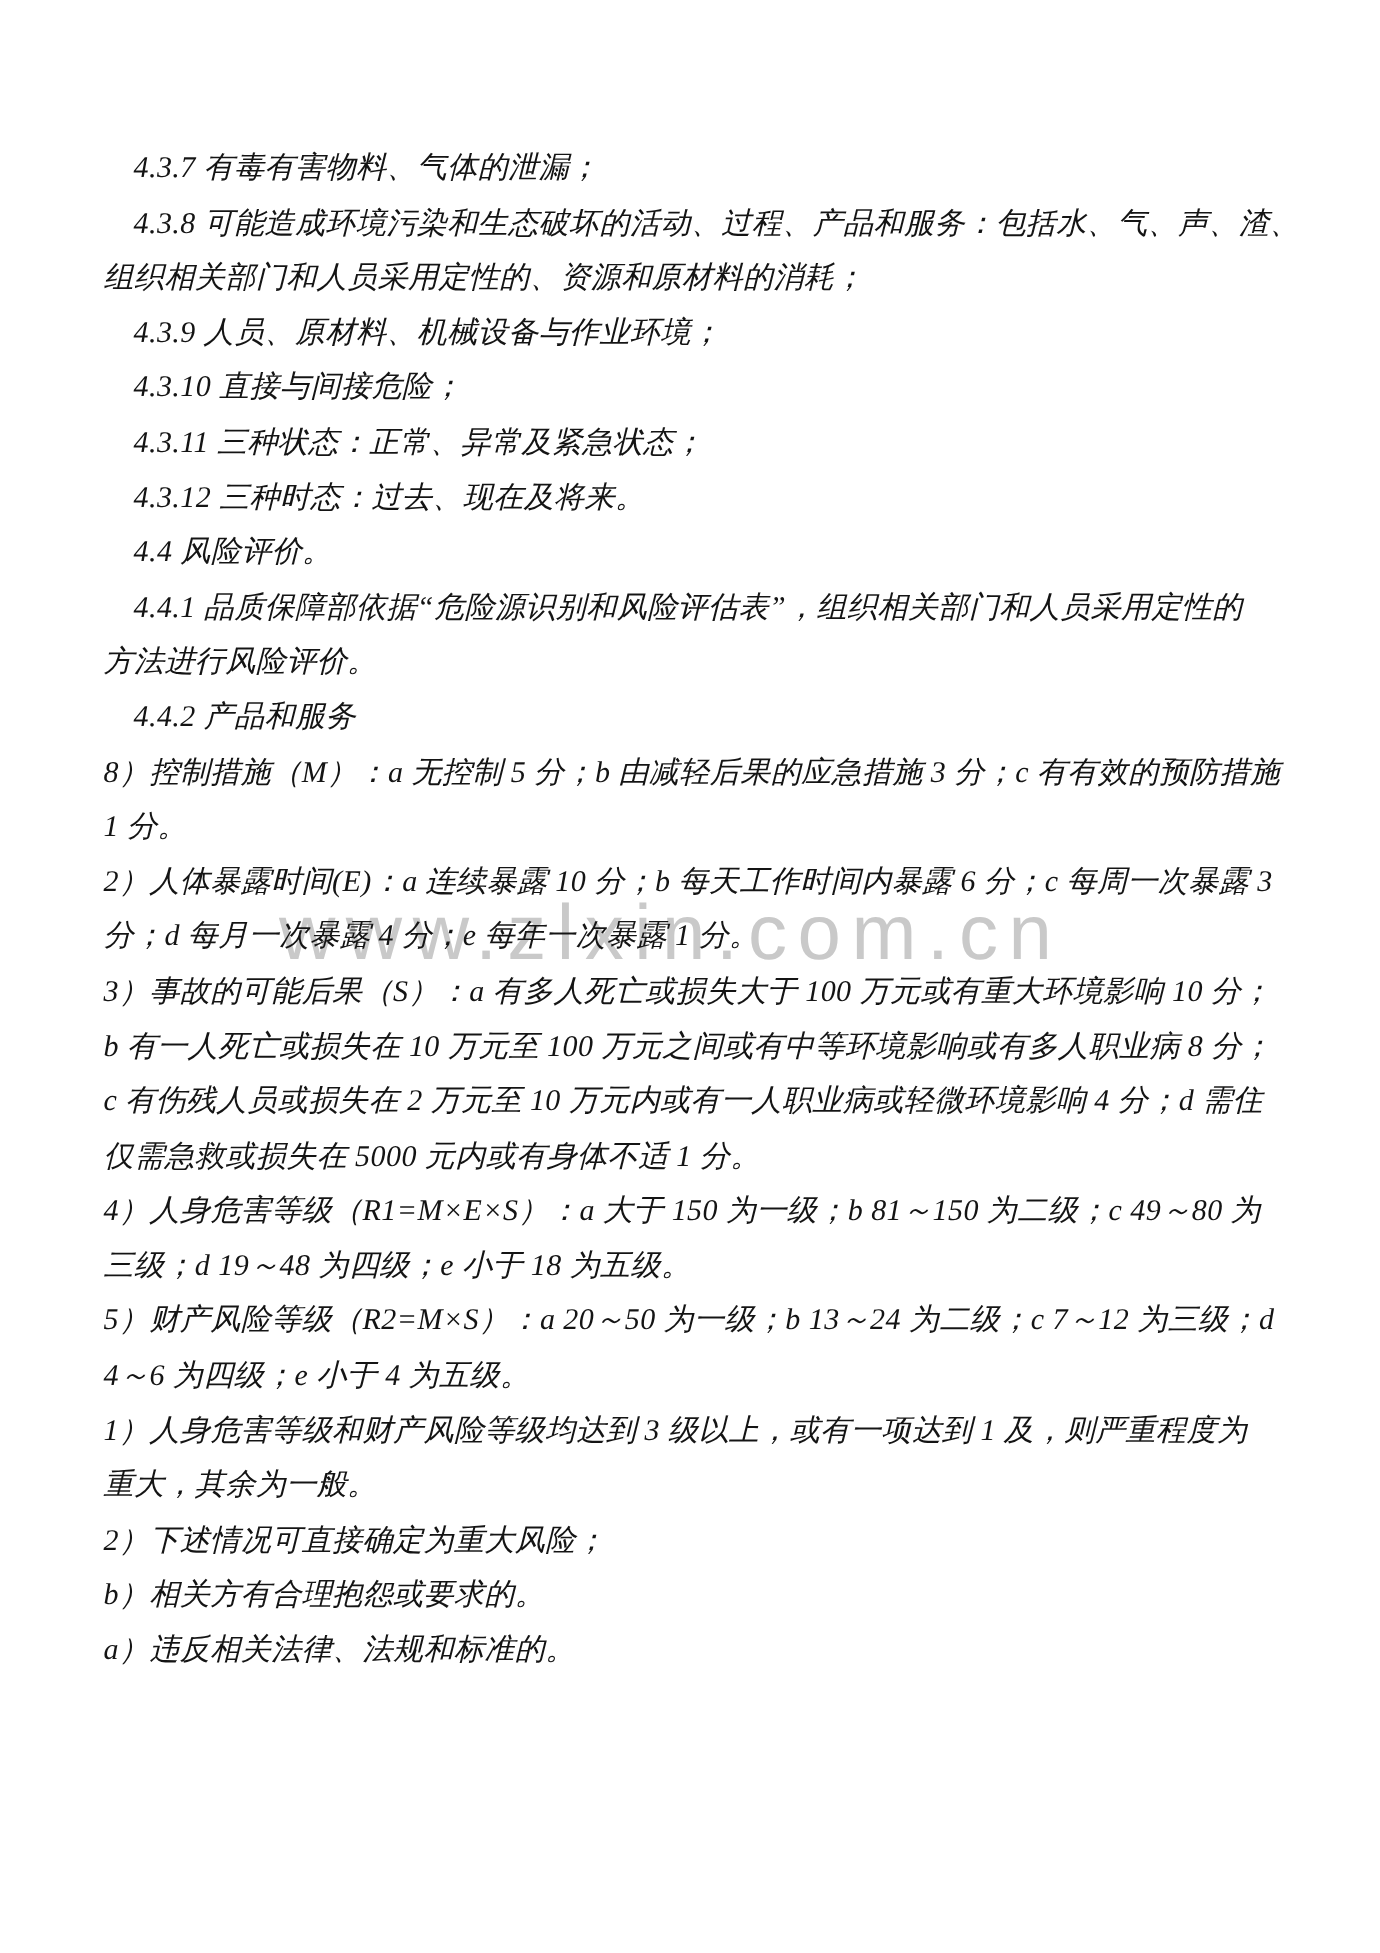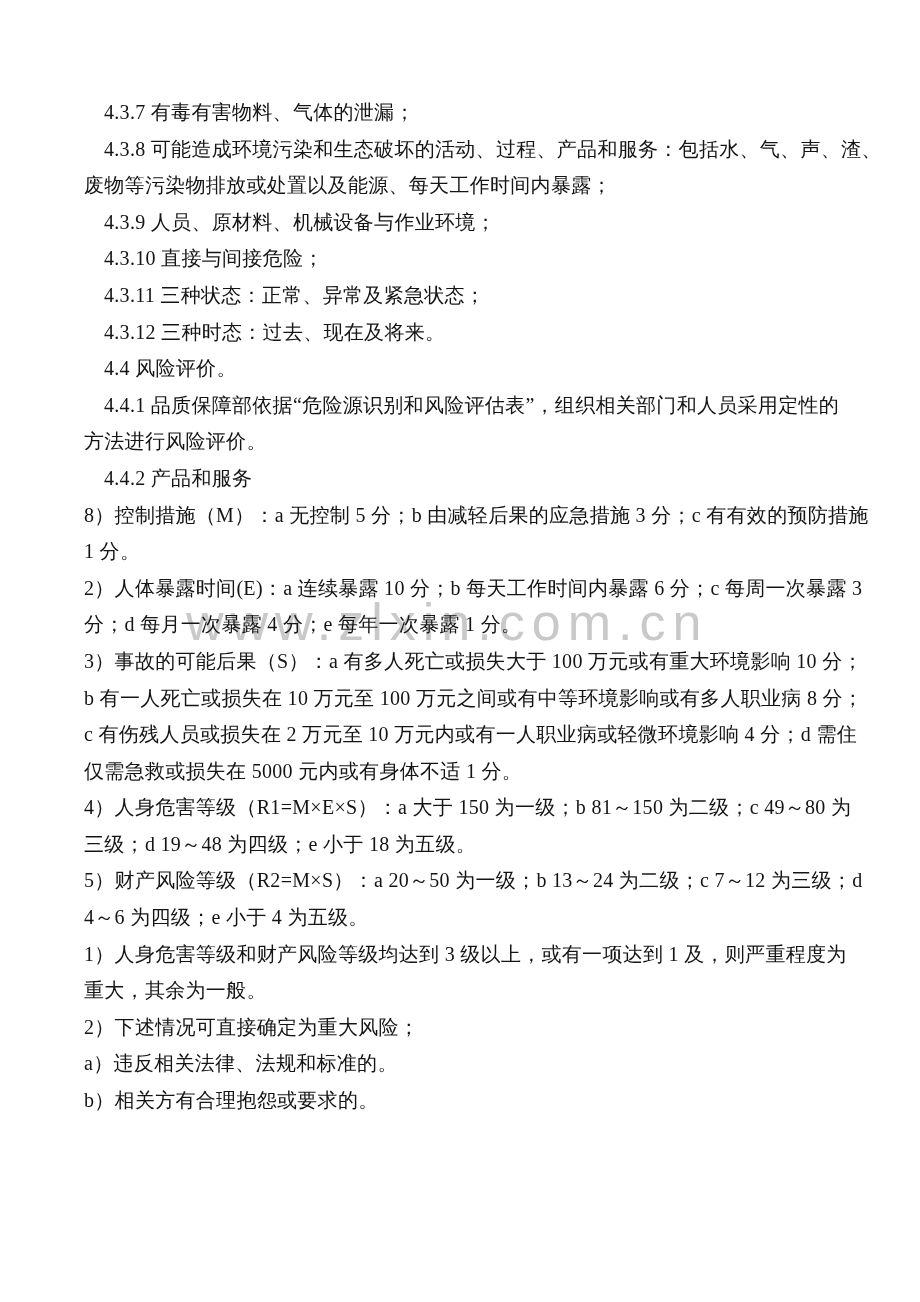--- a/index.html
+++ b/index.html
@@ -22,24 +22,25 @@
     z-index: 0;
     font-family: "Liberation Sans", "DejaVu Sans", sans-serif;
     font-size: 52px;
     letter-spacing: 7px;
     color: #c9c9c9;
     white-space: nowrap;
     user-select: none;
   }
   .text-block {
     position: absolute;
-    left: 84px;
+    left: 69px;
     top: 94px;
     width: 790px;
     z-index: 1;
+    font-style: italic;
   }
   .line {
     font-size: 20px;
     line-height: 36.6px;
     height: 36.6px;
     color: #141414;
     white-space: nowrap;
     letter-spacing: 0.3px;
   }
   .line.indent {
@@ -49,21 +50,21 @@
 </head>
 <body>
 
 <div class="page">
 
   <div class="watermark">www.zlxin.com.cn</div>
 
   <div class="text-block">
     <div class="line indent">4.3.7 有毒有害物料、气体的泄漏；</div>
     <div class="line indent">4.3.8 可能造成环境污染和生态破坏的活动、过程、产品和服务：包括水、气、声、渣、</div>
-    <div class="line">废物等污染物排放或处置以及能源、每天工作时间内暴露；</div>
+    <div class="line">组织相关部门和人员采用定性的、资源和原材料的消耗；</div>
     <div class="line indent">4.3.9 人员、原材料、机械设备与作业环境；</div>
     <div class="line indent">4.3.10 直接与间接危险；</div>
     <div class="line indent">4.3.11 三种状态：正常、异常及紧急状态；</div>
     <div class="line indent">4.3.12 三种时态：过去、现在及将来。</div>
     <div class="line indent">4.4 风险评价。</div>
     <div class="line indent">4.4.1 品质保障部依据“危险源识别和风险评估表”，组织相关部门和人员采用定性的</div>
     <div class="line">方法进行风险评价。</div>
     <div class="line indent">4.4.2 产品和服务</div>
     <div class="line">8）控制措施（M）：a 无控制 5 分；b 由减轻后果的应急措施 3 分；c 有有效的预防措施</div>
     <div class="line">1 分。</div>
@@ -73,17 +74,17 @@
     <div class="line">b 有一人死亡或损失在 10 万元至 100 万元之间或有中等环境影响或有多人职业病 8 分；</div>
     <div class="line">c 有伤残人员或损失在 2 万元至 10 万元内或有一人职业病或轻微环境影响 4 分；d 需住</div>
     <div class="line">仅需急救或损失在 5000 元内或有身体不适 1 分。</div>
     <div class="line">4）人身危害等级（R1=M×E×S）：a 大于 150 为一级；b 81～150 为二级；c 49～80 为</div>
     <div class="line">三级；d 19～48 为四级；e 小于 18 为五级。</div>
     <div class="line">5）财产风险等级（R2=M×S）：a 20～50 为一级；b 13～24 为二级；c 7～12 为三级；d</div>
     <div class="line">4～6 为四级；e 小于 4 为五级。</div>
     <div class="line">1）人身危害等级和财产风险等级均达到 3 级以上，或有一项达到 1 及，则严重程度为</div>
     <div class="line">重大，其余为一般。</div>
     <div class="line">2）下述情况可直接确定为重大风险；</div>
+    <div class="line">b）相关方有合理抱怨或要求的。</div>
     <div class="line">a）违反相关法律、法规和标准的。</div>
-    <div class="line">b）相关方有合理抱怨或要求的。</div>
   </div>
 
 </div>
 
 </body></html>

